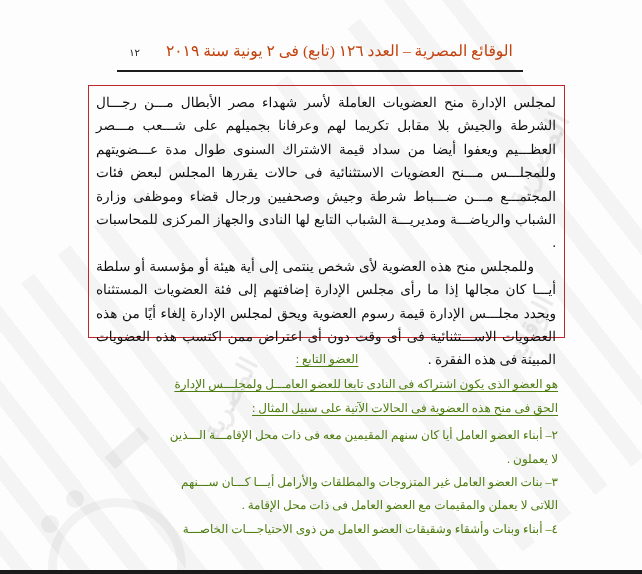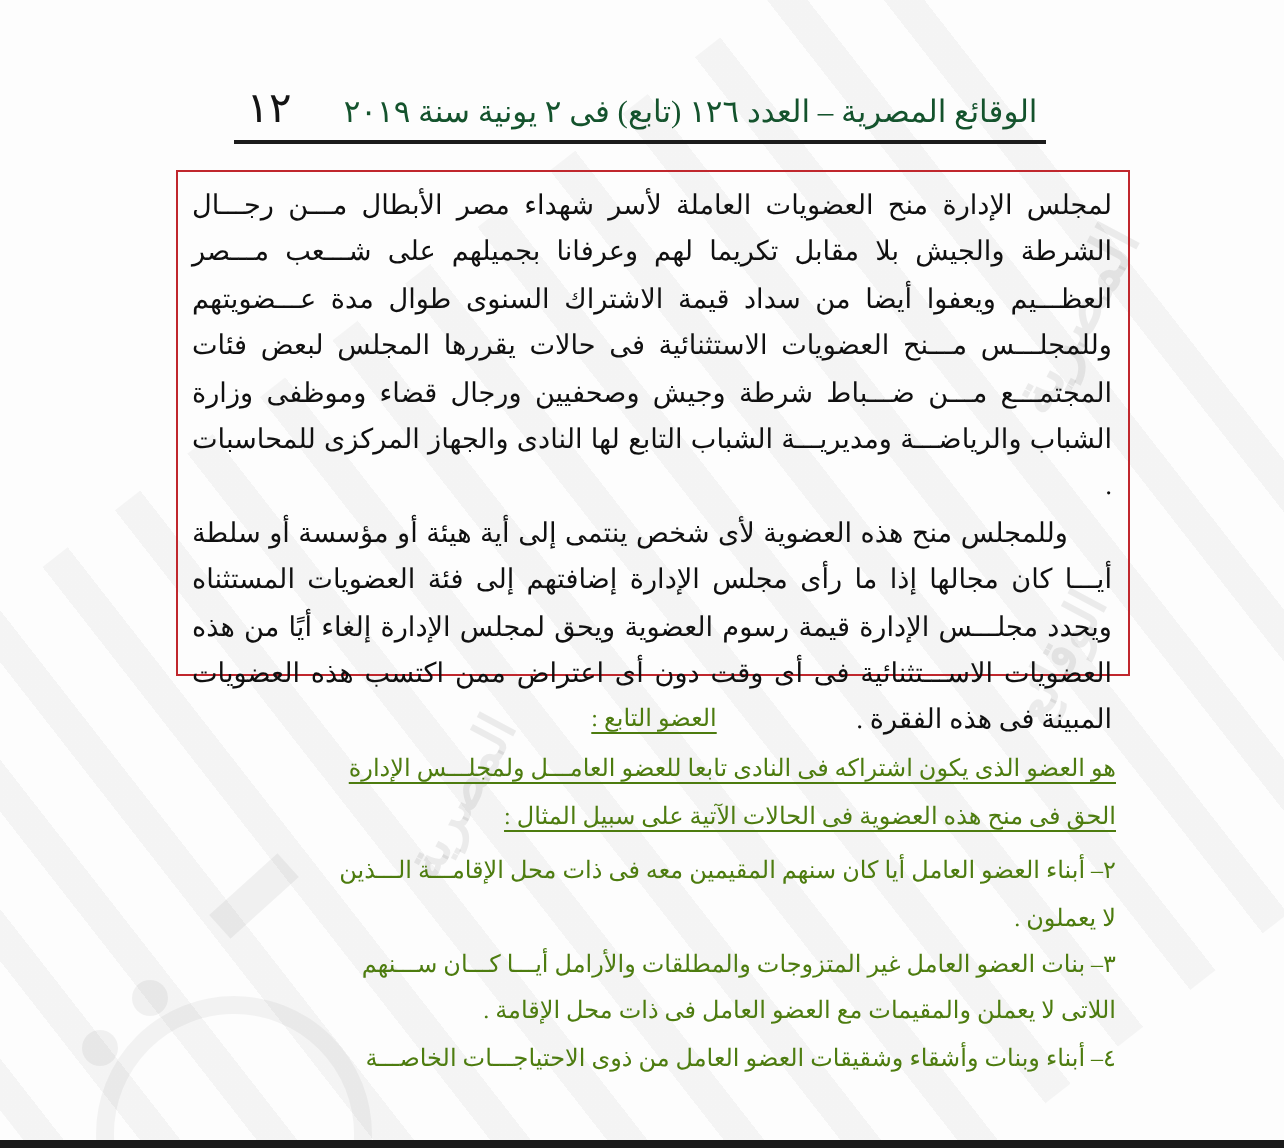--- a/index.html
+++ b/index.html
@@ -106,26 +106,26 @@
     right: 0;
     z-index: 3;
     display: flex;
     justify-content: center;
     align-items: baseline;
     gap: 26px;
     direction: rtl;
   }
   .header-title {
     font-size: 15.5px;
-    color: #14532d;
+    color: #c2410c;
     white-space: nowrap;
     font-family: Liberation Serif, serif;
   }
   .page-number {
-    font-size: 21px;
+    font-size: 10px;
     color: #141414;
   }
   .header-rule {
     position: absolute;
     top: 70px;
     left: 117px;
     width: 406px;
     height: 1.6px;
     background: #1c1c1c;
     z-index: 3;

